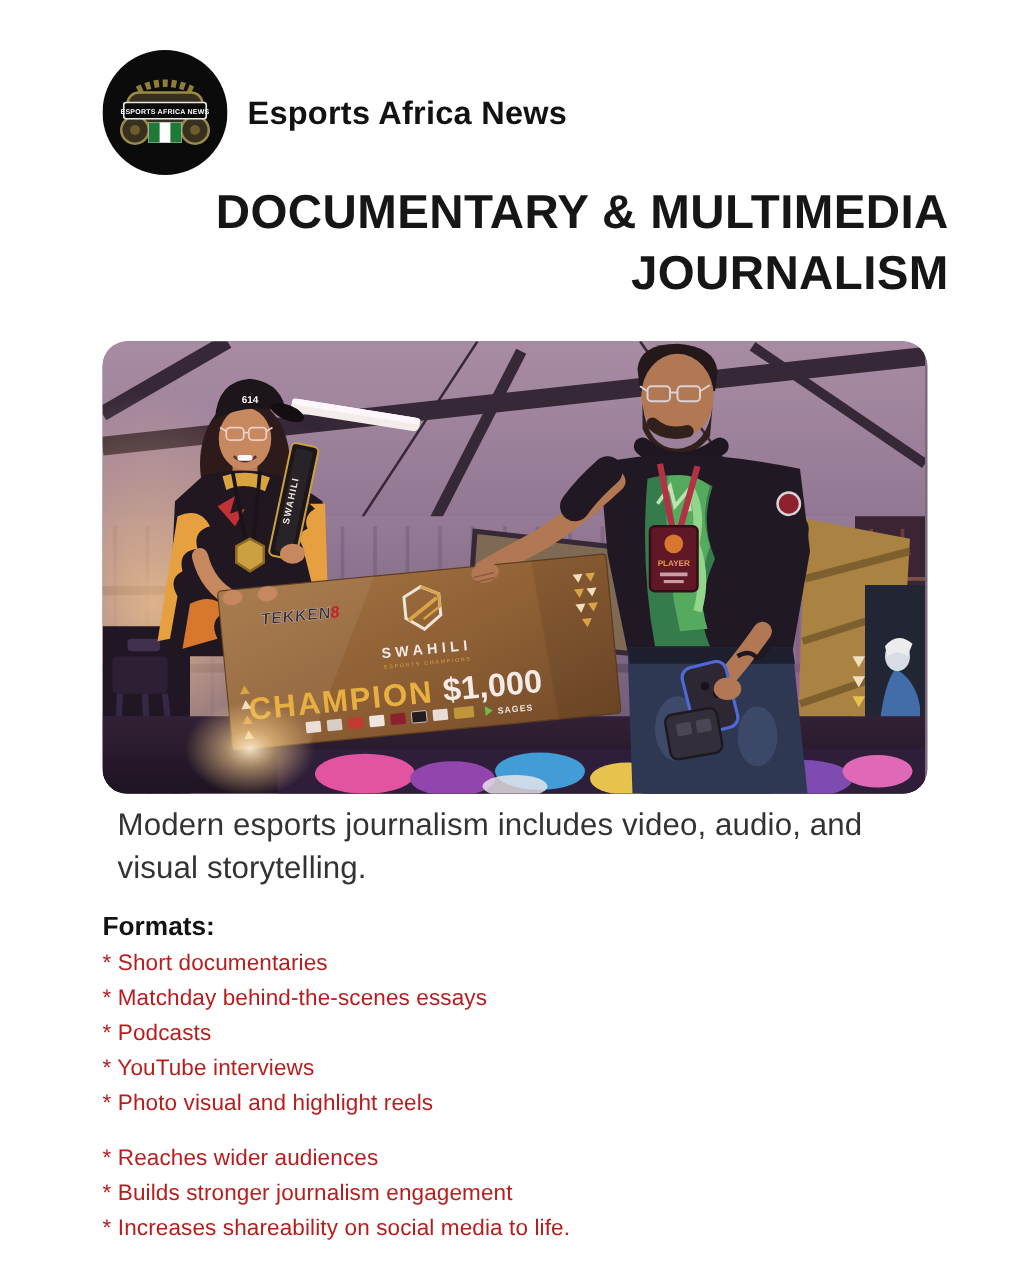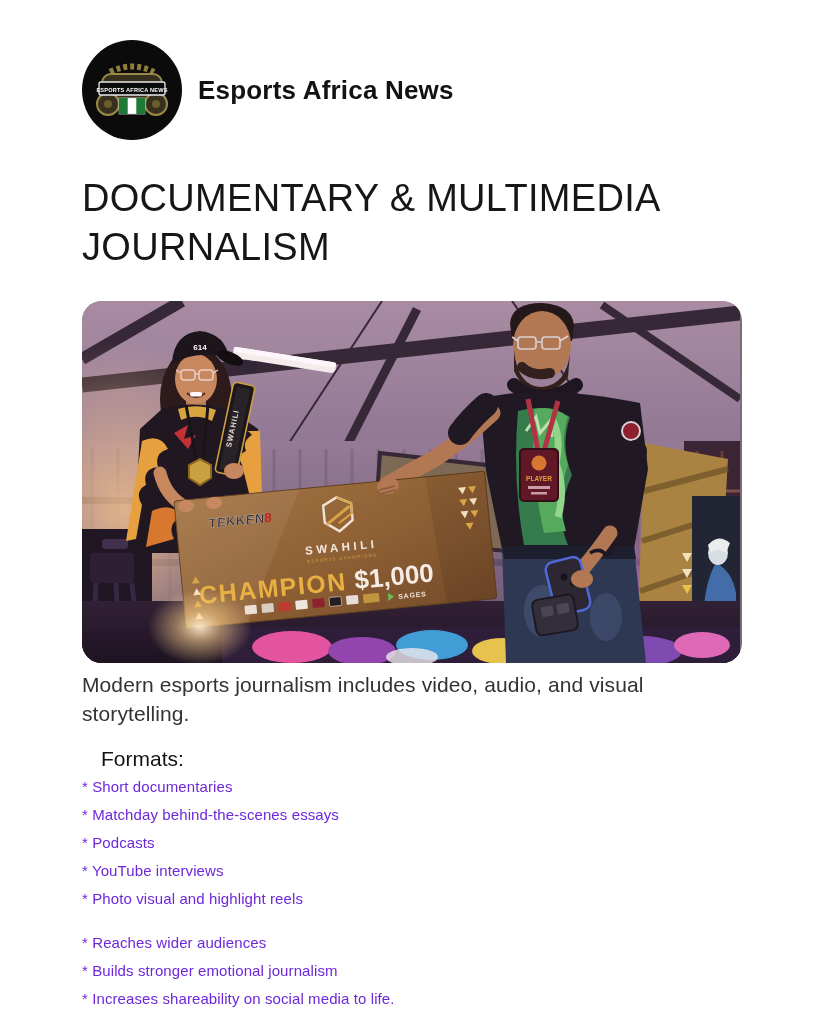--- a/index.html
+++ b/index.html
@@ -8,34 +8,34 @@
   .post { padding:40px 60px 0 82px; }
 
   
   .hdr { display:flex; align-items:center; gap:16px; height:100px; }
   .avatar { width:100px; height:100px; flex:0 0 100px; }
   .names  { display:flex; flex-direction:column; }
   .display-name { font-size:26px; font-weight:bold; color:#121212; letter-spacing:.2px; }
   .handle { font-size:25px; color:#8d8d8d; margin-top:6px; letter-spacing:.3px; }
 
   
-  .title { margin-top:34px; font-size:38px; font-weight:400; color:#161616;
-           line-height:1.28; letter-spacing:.3px; max-width:700px; }
+  .title { margin-top:6px; font-size:38px; font-weight:700; color:#161616;
+           line-height:1.28; letter-spacing:.3px; max-width:700px;text-align:right; }
 
   
   .photo { margin-top:30px; width:660px; height:362px; border-radius:20px;
            overflow:hidden; background:#7d6b7d; }
   .photo svg { display:block; width:658px; height:362px; }
 
   
-  .intro { margin-top:8px; font-size:21px; line-height:1.36; color:#333;
-           max-width:640px; letter-spacing:.1px; }
+  .intro { margin-top:8px; font-size:25px; line-height:1.36; color:#333;
+           max-width:640px; letter-spacing:.1px;margin-left:12px; }
   .section { margin-top:16px; }
-  .section h2 { font-size:21px; font-weight:normal; color:#131313; line-height:29px;margin-left:19px; }
-  .section .item { font-size:15px; color:#6d28d9; line-height:28px; letter-spacing:.1px; }
+  .section h2 { font-size:21px; font-weight:bold; color:#131313; line-height:29px; }
+  .section .item { font-size:18px; color:#b91c1c; line-height:28px; letter-spacing:.1px; }
 
   
   text { font-family:"Liberation Sans","DejaVu Sans",sans-serif; }
 </style>
 </head>
 <body>
 
 <div class="post">
 
   <div class="hdr">
@@ -344,17 +344,17 @@
     <h2>Formats:</h2>
     <div class="item">* Short documentaries</div>
     <div class="item">* Matchday behind-the-scenes essays</div>
     <div class="item">* Podcasts</div>
     <div class="item">* YouTube interviews</div>
     <div class="item">* Photo visual and highlight reels</div>
   </div>
 
   <div class="section">
     <div class="item">* Reaches wider audiences</div>
-    <div class="item">* Builds stronger emotional journalism</div>
+    <div class="item">* Builds stronger journalism engagement</div>
     <div class="item">* Increases shareability on social media to life.</div>
   </div>
 
 </div>
 
 </body></html>

